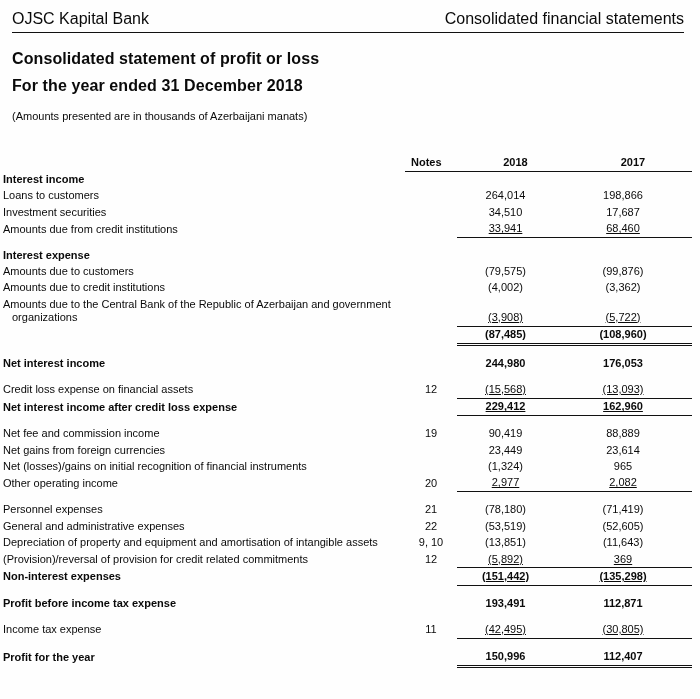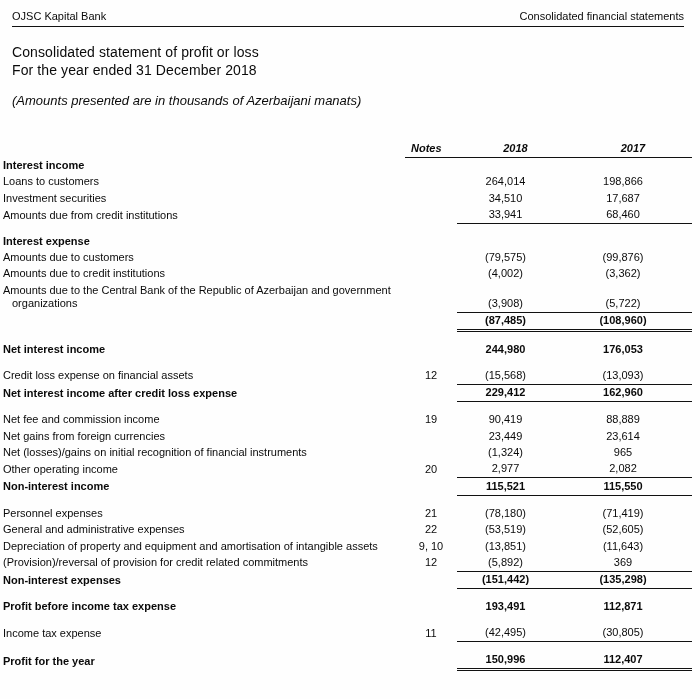--- a/index.html
+++ b/index.html
@@ -12,67 +12,65 @@
   .page {
     width: 700px;
     min-height: 699px;
     background: #fefefe;
     padding: 10px 16px 12px 12px;
   }
   .doc-header {
     display: flex;
     justify-content: space-between;
     align-items: flex-end;
-    font-size: 11px;
+    font-size: 16px;
     border-bottom: 1.6px solid #111;
     padding-bottom: 4px;
   }
   .doc-title {
-    font-weight: normal;
-    font-size: 14px;
+    font-weight: bold;
+    font-size: 16px;
     margin-top: 17px;
     letter-spacing: 0.1px;
   }
-  .doc-title.second { margin-top: 2px; }
+  .doc-title.second { margin-top: 9px; }
   .doc-subtitle {
-    font-style: italic;
-    font-size: 13px;
+    font-size: 11px;
     margin-top: 15px;
   }
   table {
     border-collapse: collapse;
     width: 100%;
     margin-top: 32px;
     table-layout: fixed;
   }
   th, td {
     vertical-align: bottom;
     font-size: 11px;
     padding: 1.5px 0;
     line-height: 1.22;
   }
   thead th {
     font-weight: bold;
-    font-style: italic;
     text-align: center;
     border-bottom: 1px solid #111;
     padding-bottom: 2px;
   }
   thead th.label-h { border-bottom: none; }
   thead th.notes-h { text-align: left; padding-left: 6px; }
   td.label {
     text-align: left;
     padding-right: 8px;
     padding-left: 0;
     text-indent: -9px;
   }
   td.notes { text-align: center; }
   td.val { text-align: center; padding-right: 20px; white-space: nowrap; }
   .b { font-weight: bold; }
-  td.ls { border-bottom: 1px solid #111; }
+  td.ls { border-bottom: 1px solid #111; text-decoration: underline; }
   td.ld { border-bottom: 3px double #111; }
   tr.gap > td { padding-top: 11px; }
 </style>
 </head>
 <body>
 
 <div class="page">
 
   <div class="doc-header">
     <span>OJSC Kapital Bank</span>
@@ -188,26 +186,20 @@
           <td class="notes"></td>
           <td class="val">(1,324)</td>
           <td class="val">965</td>
         </tr>
         <tr>
           <td class="label">Other operating income</td>
           <td class="notes">20</td>
           <td class="val ls">2,977</td>
           <td class="val ls">2,082</td>
         </tr>
-        <tr>
-          <td class="label b">Non-interest income</td>
-          <td class="notes"></td>
-          <td class="val b ls">115,521</td>
-          <td class="val b ls">115,550</td>
-        </tr>
         <tr class="gap">
           <td class="label">Personnel expenses</td>
           <td class="notes">21</td>
           <td class="val">(78,180)</td>
           <td class="val">(71,419)</td>
         </tr>
         <tr>
           <td class="label">General and administrative expenses</td>
           <td class="notes">22</td>
           <td class="val">(53,519)</td>

